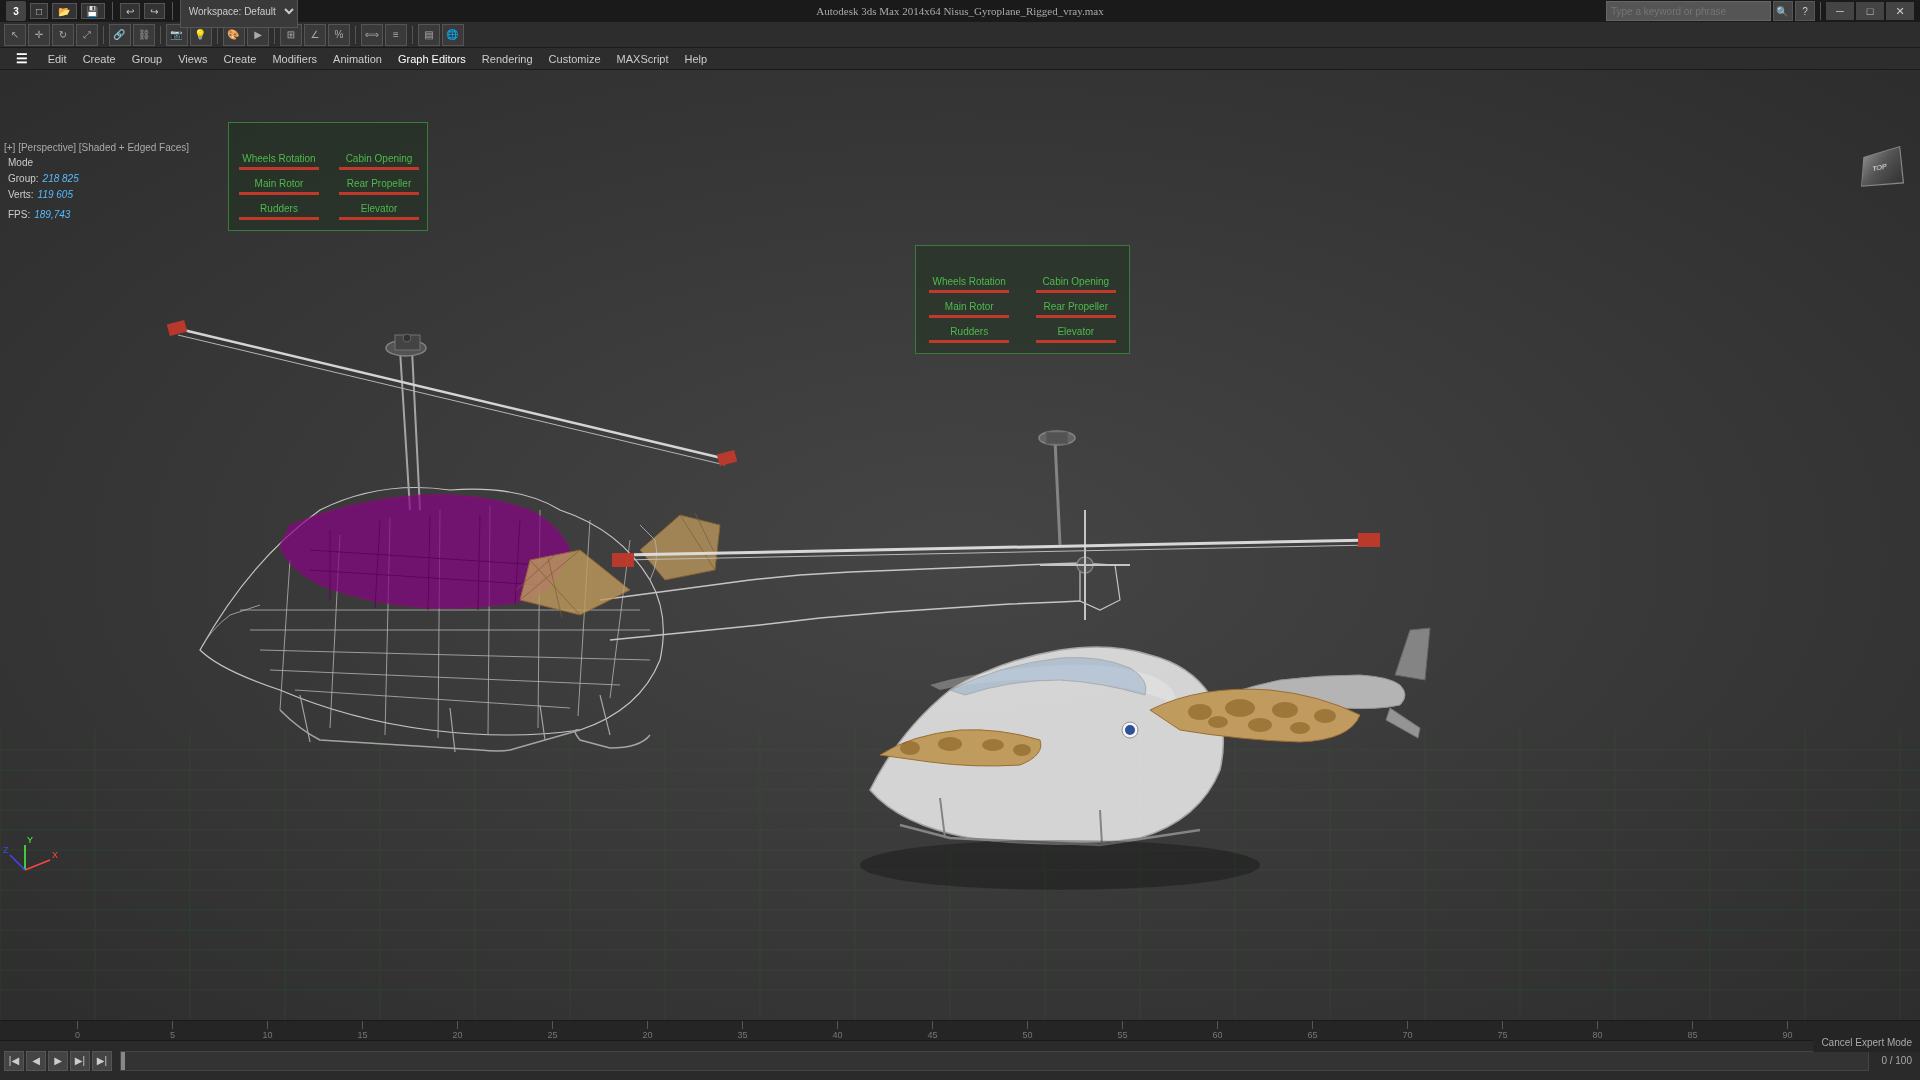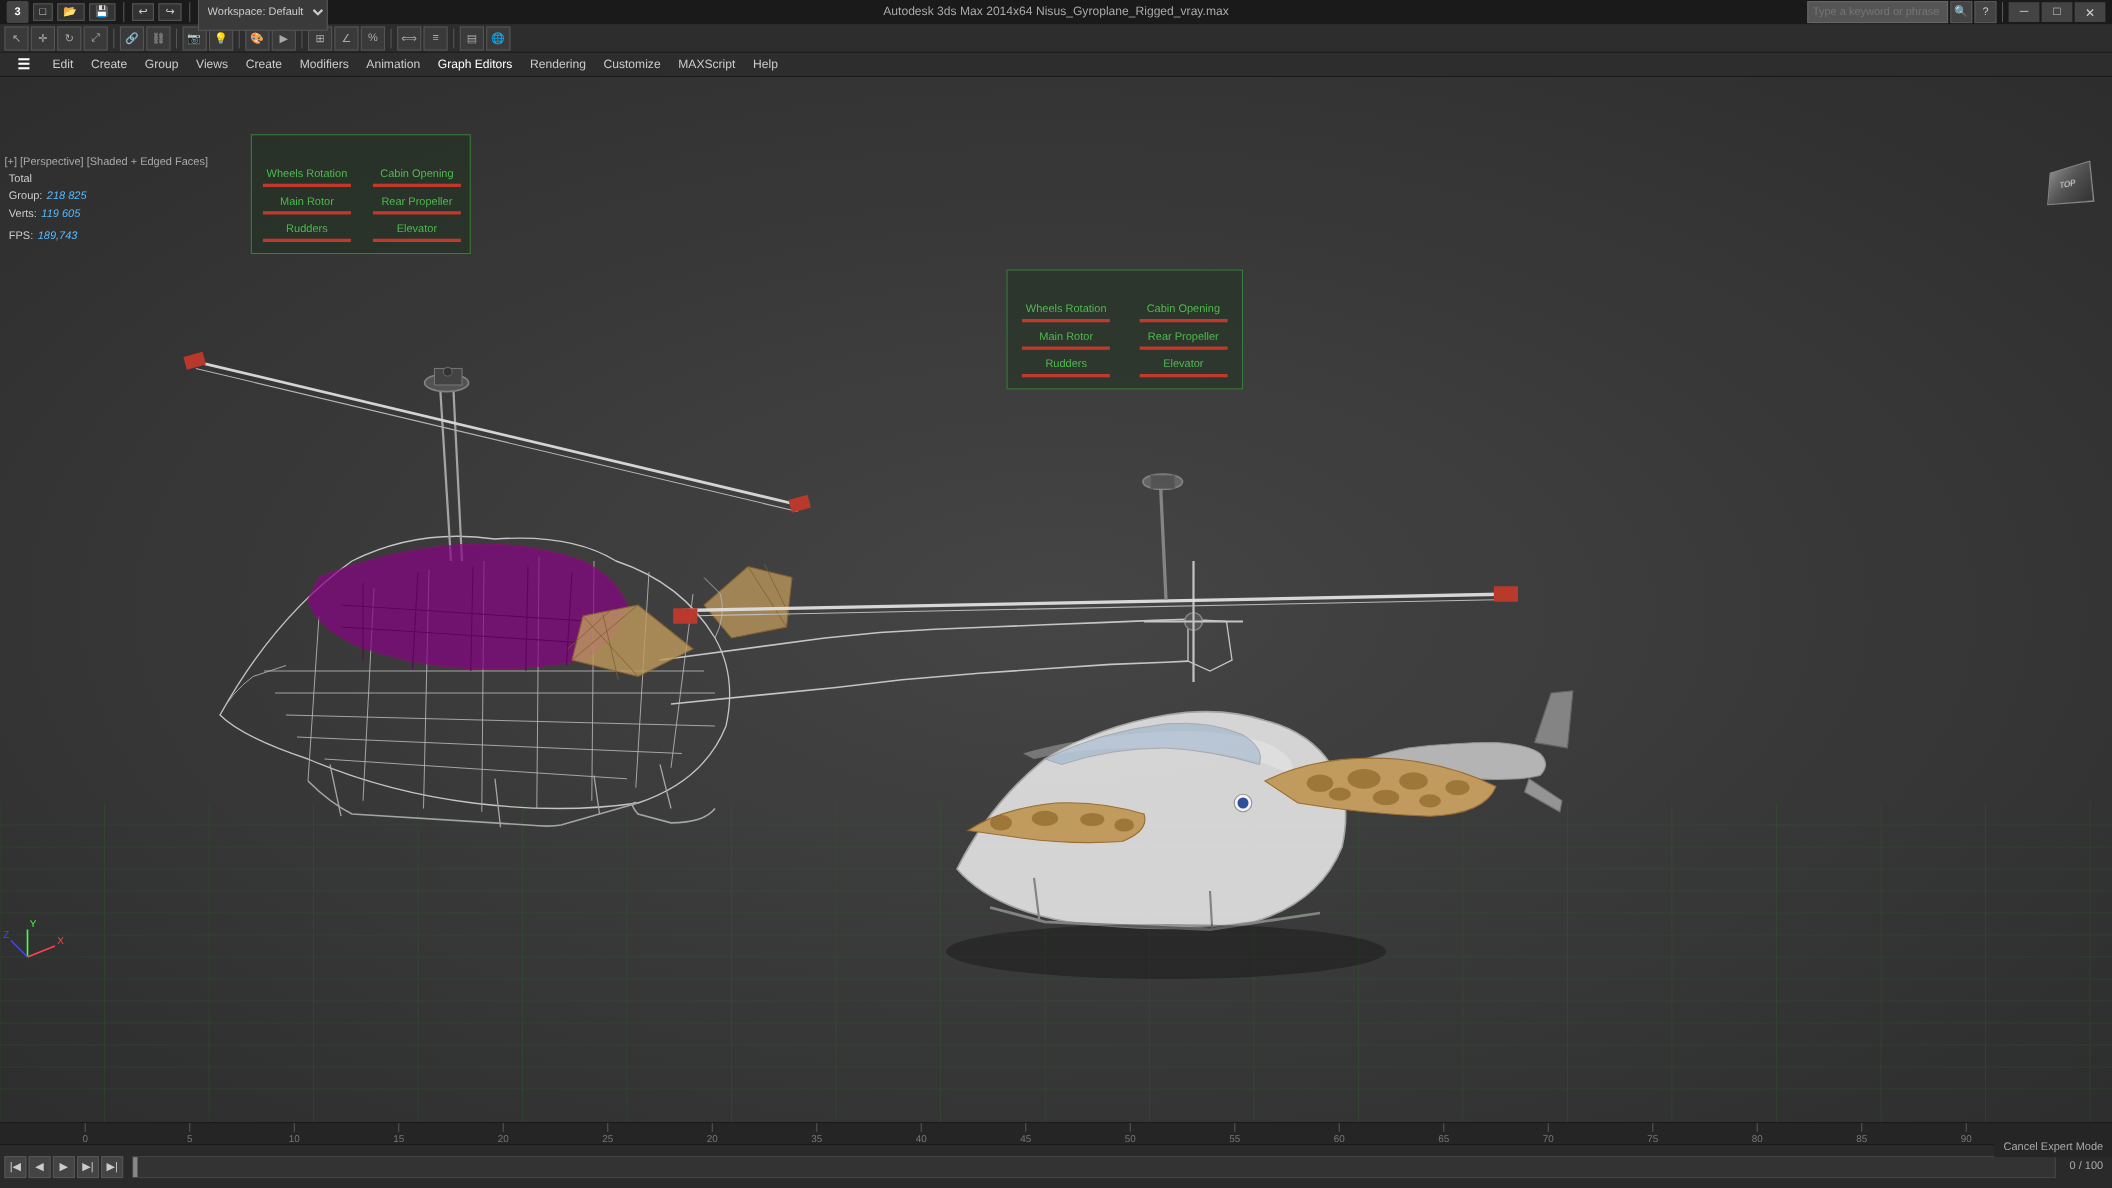--- a/index.html
+++ b/index.html
@@ -50,20 +50,21 @@
       cursor: pointer;
       height: 16px;
     }
     #titlebar-center {
       position: absolute;
       left: 50%;
       transform: translateX(-50%);
       font-size: 11px;
       color: #aaa;
       white-space: nowrap;
+      font-family: Liberation Serif, serif;
     }
     #titlebar-right {
       display: flex;
       align-items: center;
       gap: 2px;
     }
     .win-btn {
       width: 28px;
       height: 18px;
       background: #444;
@@ -113,21 +114,21 @@
       padding: 1px 4px;
       height: 34px;
     }
     .search-box {
       background: #555;
       border: 1px solid #666;
       color: #ccc;
       font-size: 10px;
       padding: 1px 4px;
       height: 20px;
-      width: 128px;
+      width: 165px;
     }
 
     
     #menubar {
       width: 100%;
       height: 22px;
       background: #2d2d2d;
       display: flex;
       align-items: center;
       padding: 0 4px;
@@ -610,21 +611,21 @@
       <text x="27" y="-12" fill="#f44" font-size="9">X</text>
       <line x1="0" y1="0" x2="0" y2="-25" stroke="#4f4" stroke-width="1.5"></line>
       <text x="2" y="-27" fill="#4f4" font-size="9">Y</text>
       <line x1="0" y1="0" x2="-15" y2="-15" stroke="#44f" stroke-width="1.5"></line>
       <text x="-22" y="-17" fill="#44f" font-size="9">Z</text>
     </g>
   </svg>
 
   <div id="stats-overlay">
     <div class="stat-row">
-      <span class="stat-label">Total</span>
+      <span class="stat-label">Mode</span>
     </div>
     <div class="stat-row">
       <span class="stat-label">Group:</span>
       <span class="stat-value">218 825</span>
     </div>
     <div class="stat-row">
       <span class="stat-label">Verts:</span>
       <span class="stat-value">119 605</span>
     </div>
     <div class="stat-row" style="margin-top:4px">

